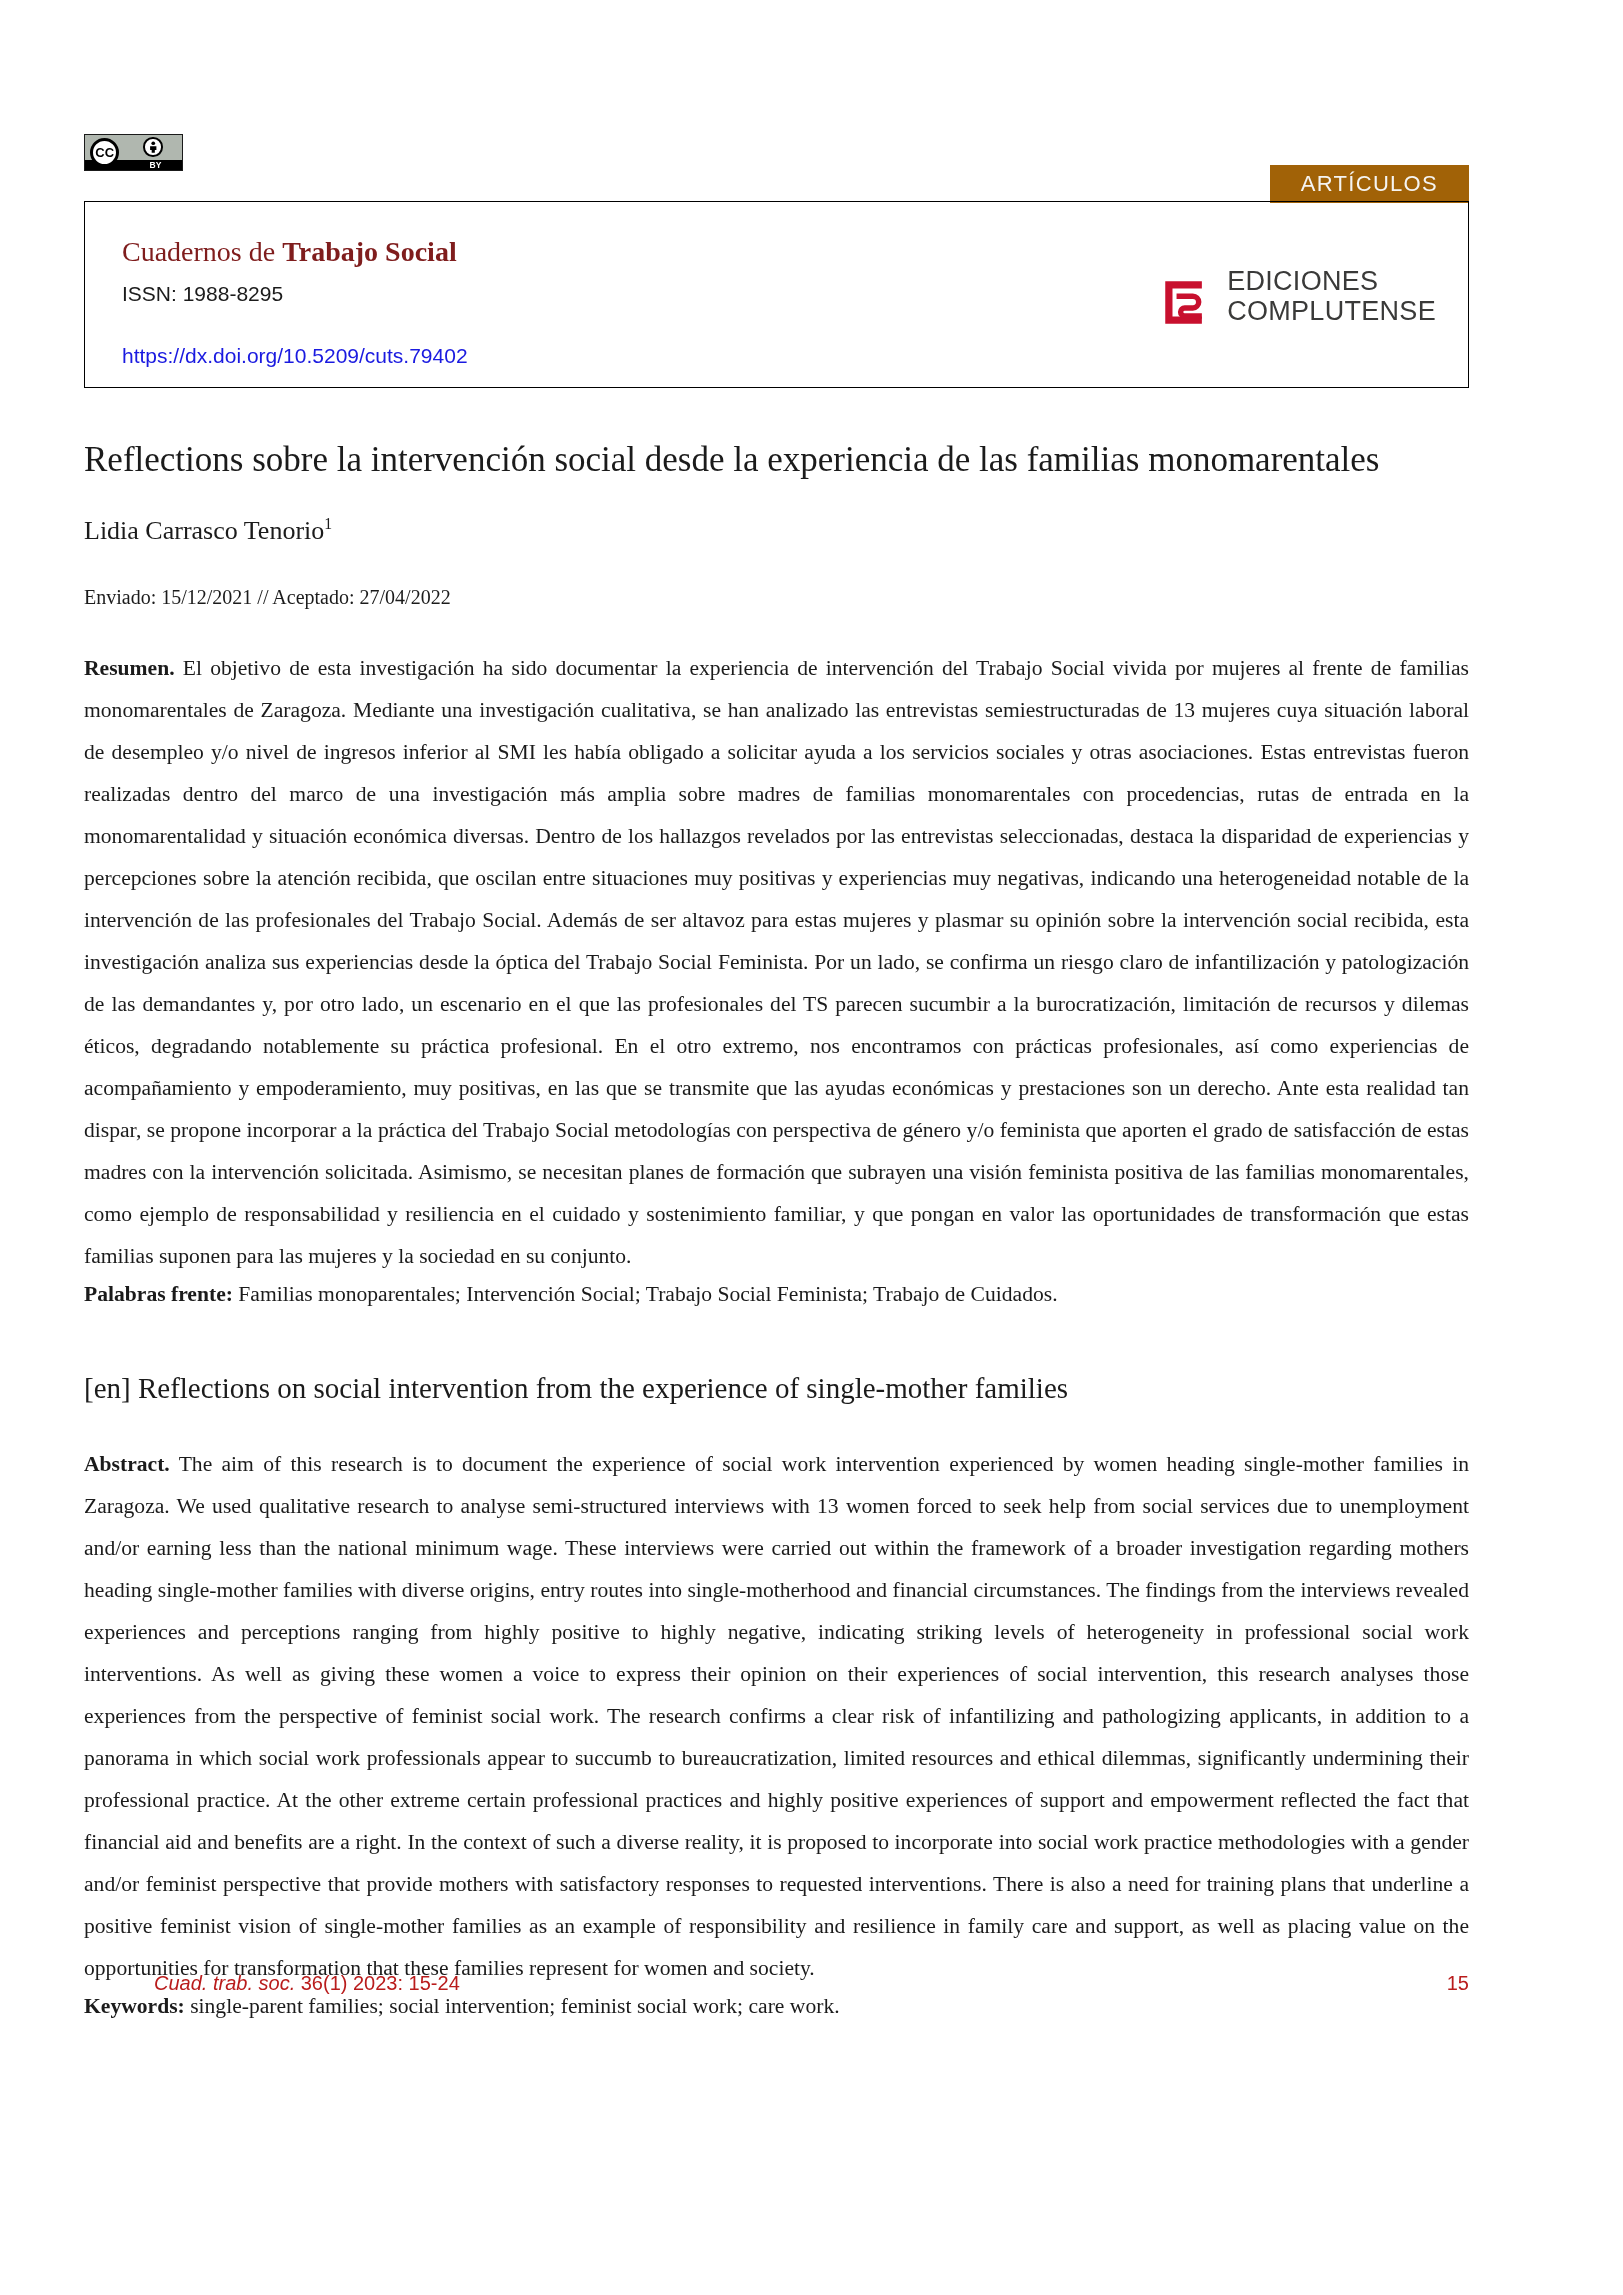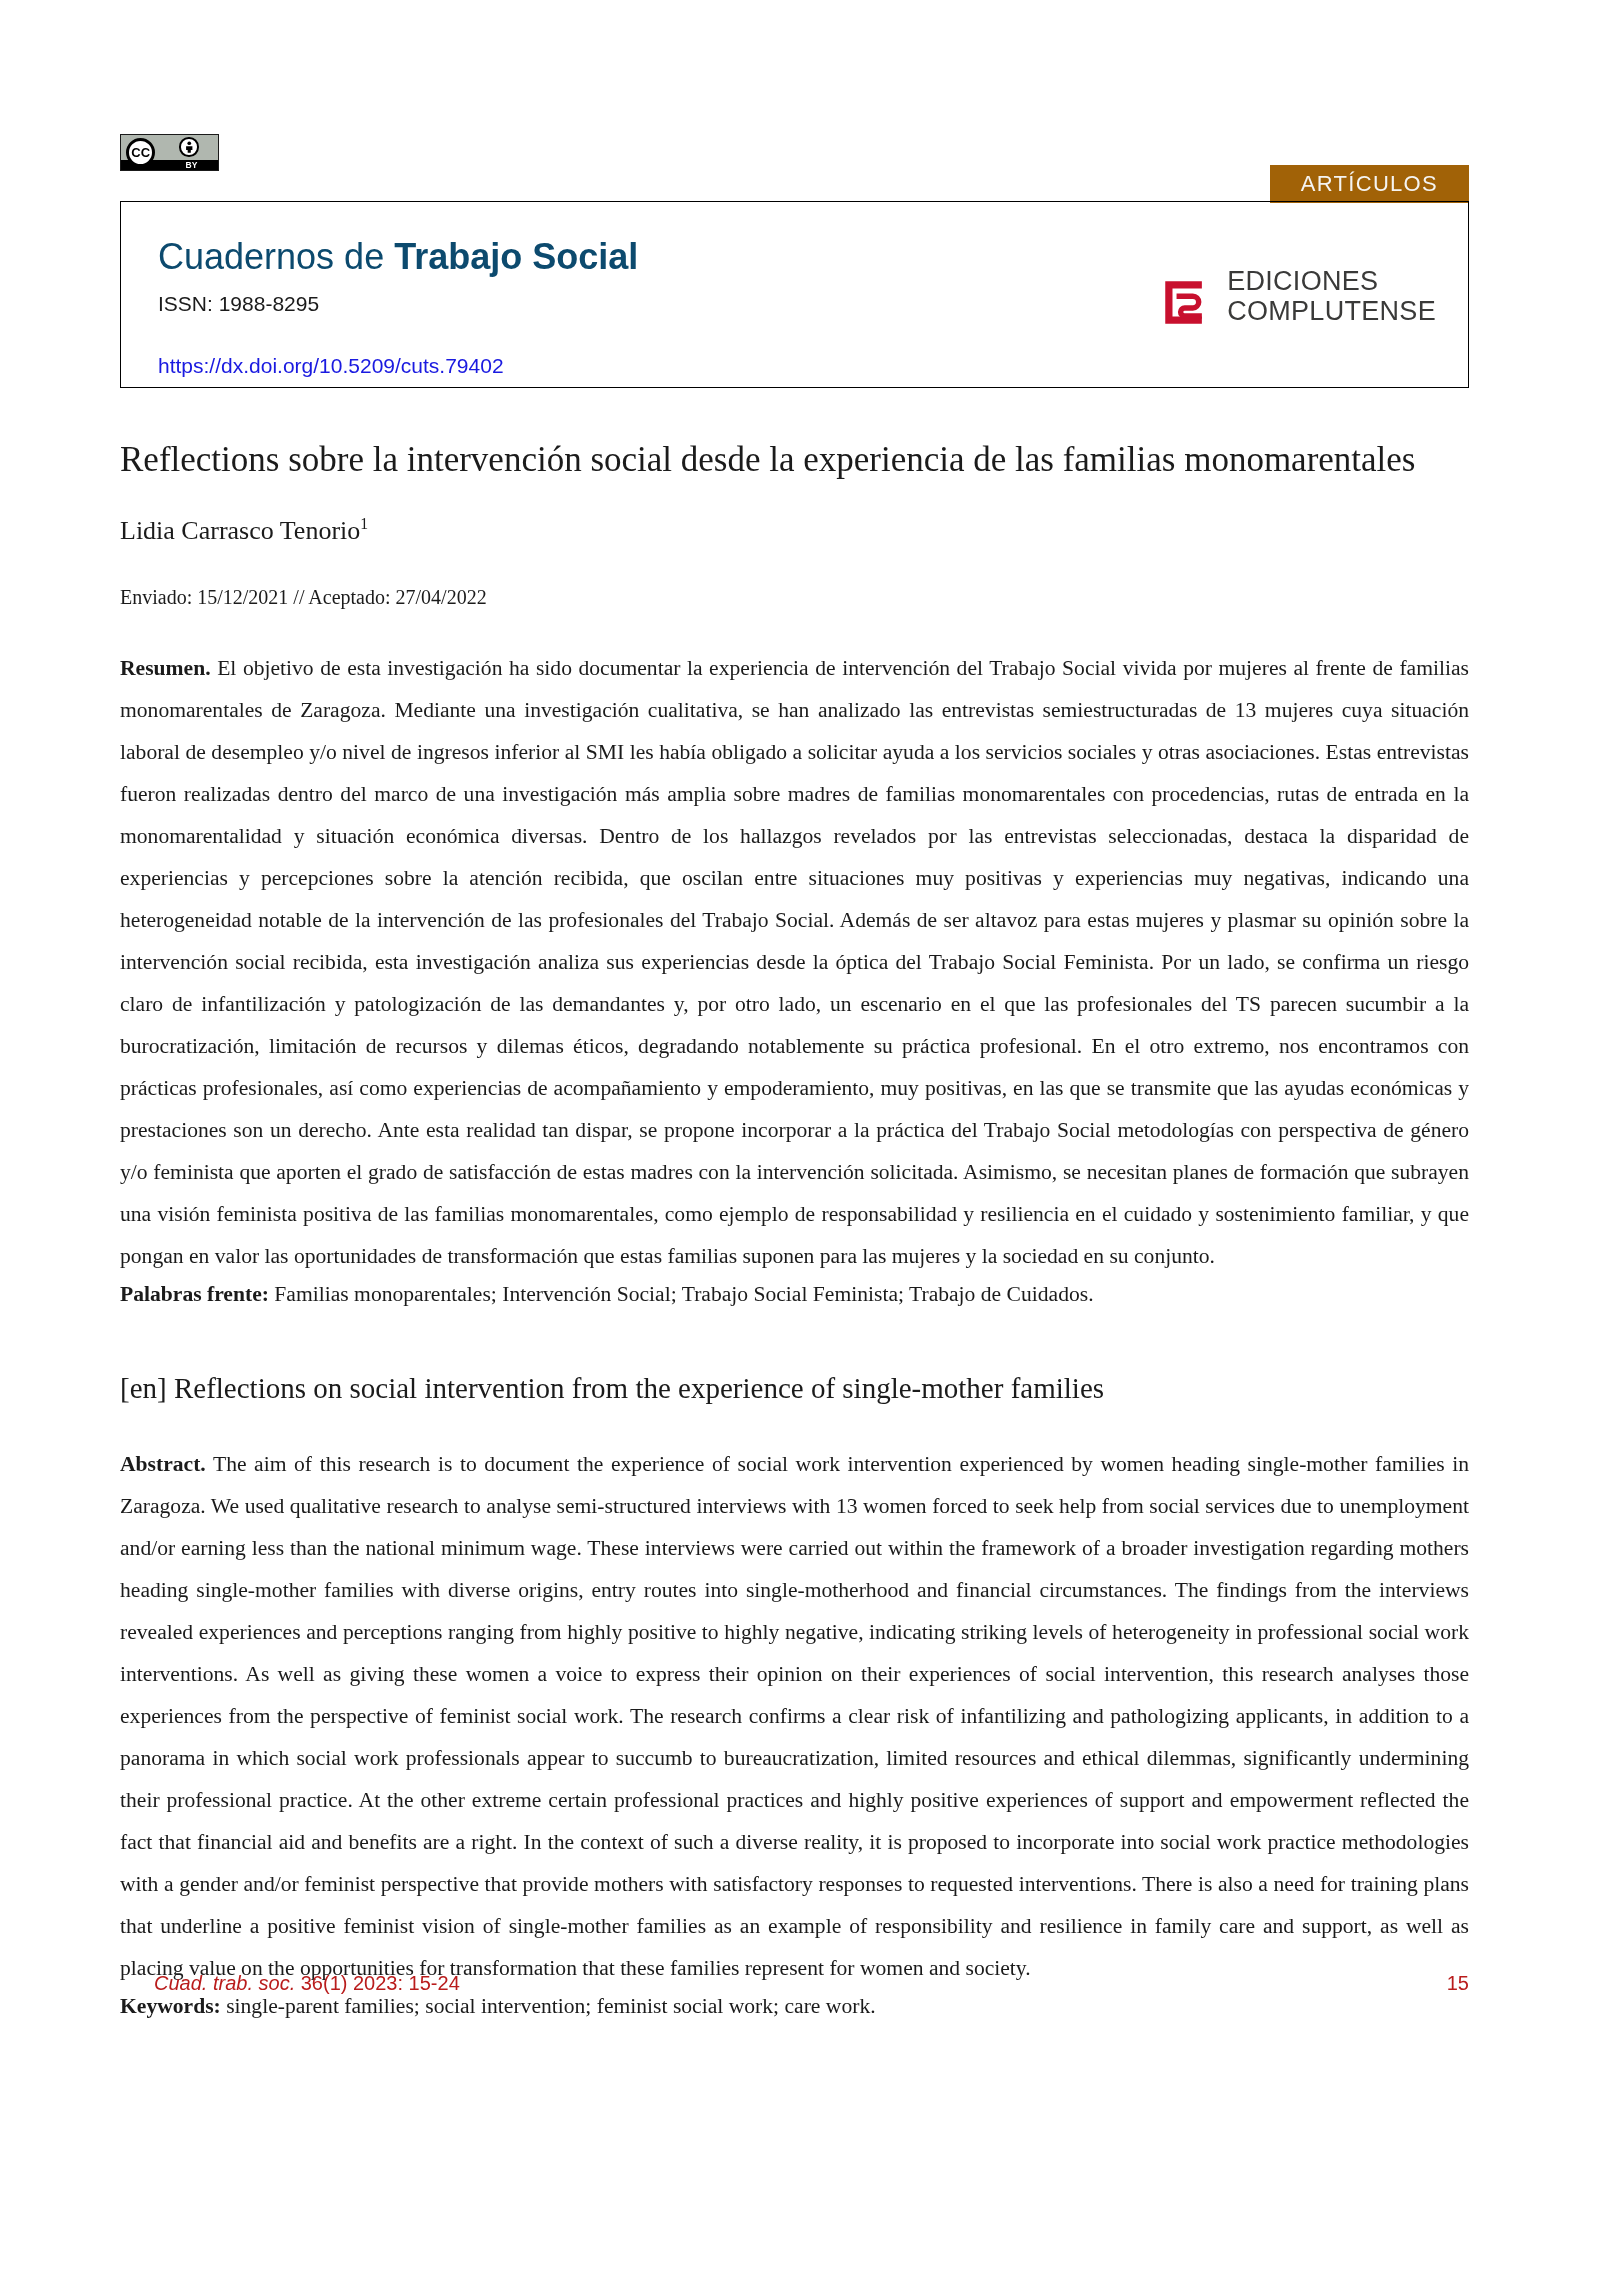--- a/index.html
+++ b/index.html
@@ -8,21 +8,21 @@
     font-family: "Liberation Serif", "DejaVu Serif", serif;
     color: #1b1b1b;
     -webkit-font-smoothing: antialiased;
   }
   .page {
     position: relative;
     width: 1623px;
     height: 2055px;
     margin: 0 auto;
     background: #ffffff;
-    padding: 134px 154px 0 120px;
+    padding: 134px 154px 0 84px;
     overflow: hidden;
   }
   a { text-decoration: none; }
 
   
   .badges-row {
     display: flex;
     justify-content: space-between;
     align-items: flex-start;
     height: 39px;
@@ -88,23 +88,23 @@
 
   
   .header-box {
     position: relative;
     border: 1.3px solid #000000;
     margin-top: 27.5px;
     height: 187px;
     padding: 34px 39px 0 37px;
   }
   .journal-line {
-    font-family: Liberation Sans, sans-serif;
-    font-size: 36px;
-    color: #0c4a6e;
+    font-family: Liberation Serif, serif;
+    font-size: 28px;
+    color: #7f1d1d;
   }
   .journal-line b { font-weight: bold; }
   .issn-line {
     font-family: "Liberation Sans", sans-serif;
     font-size: 21px;
     margin-top: 14.4px;
     color: #1b1b1b;
   }
   .doi-line {
     font-family: "Liberation Sans", sans-serif;

